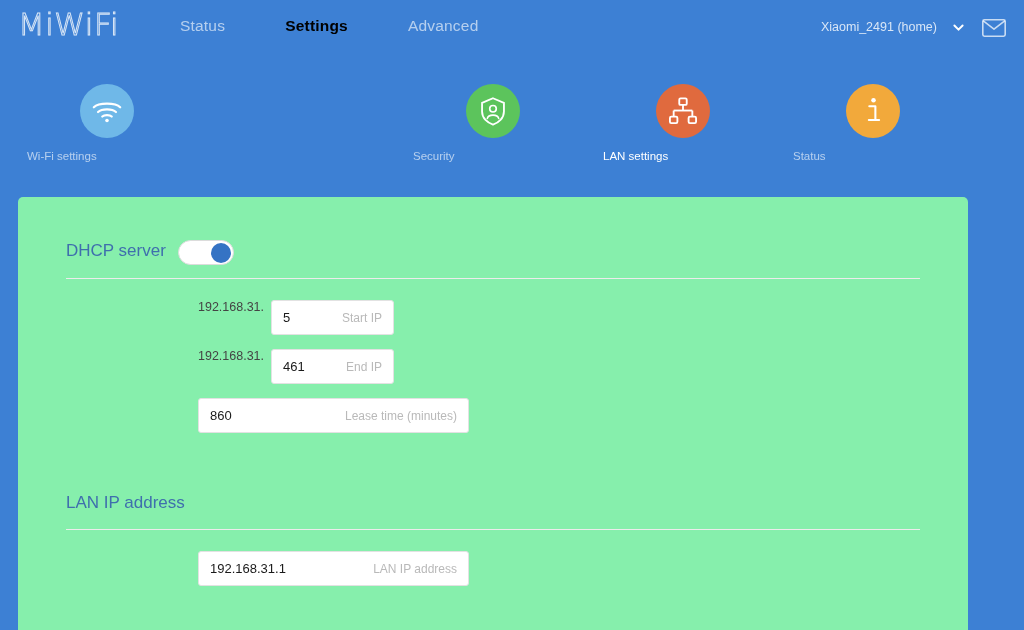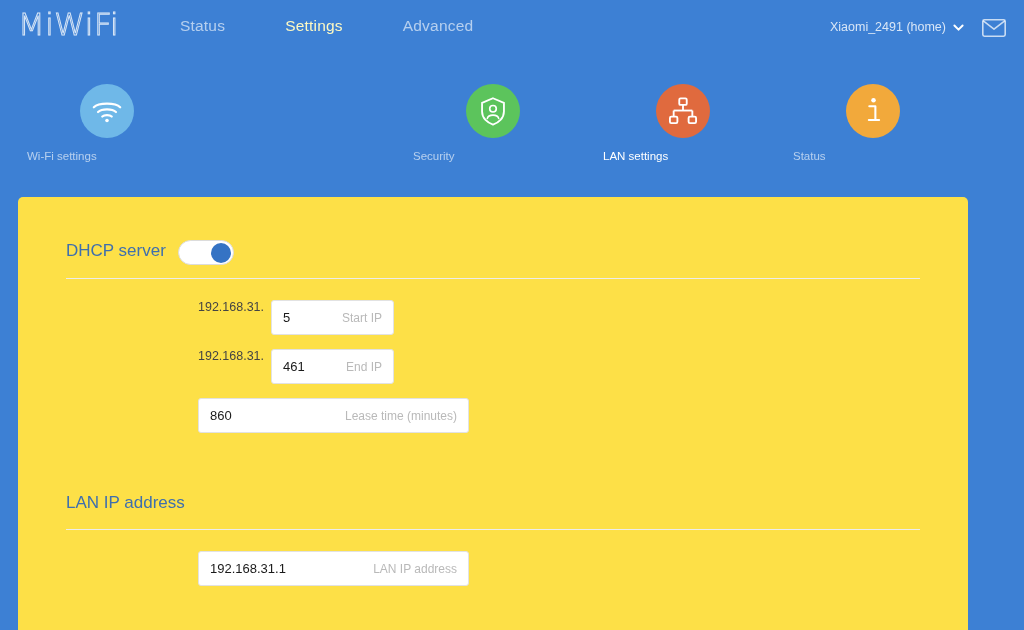--- a/index.html
+++ b/index.html
@@ -57,31 +57,31 @@
 
   .nav-item {
     font-size: 15.5px;
     color: rgba(255,255,255,0.62);
     white-space: nowrap;
     cursor: pointer;
     letter-spacing: 0.2px;
   }
 
   .nav-item.active {
-    color: #fef9c3;
-    font-weight: normal;
+    color: #000000;
+    font-weight: bold;
   }
 
   .account {
     position: absolute;
     right: 60px;
     top: 20px;
     display: flex;
     align-items: center;
-    gap: 7px;
+    gap: 16px;
     cursor: pointer;
   }
 
   .account-name {
     font-size: 12.5px;
     color: rgba(255,255,255,0.80);
     white-space: nowrap;
   }
 
   .chevron-down {
@@ -152,21 +152,21 @@
     border-bottom: 17px solid #ffffff;
   }
 
   
   .panel {
     position: absolute;
     left: 18px;
     top: 197px;
     width: 950px;
     height: 433px;
-    background: #fde047;
+    background: #86efac;
     border-radius: 5px 5px 0 0;
     overflow: hidden;
   }
 
   .section-head {
     position: absolute;
     font-size: 17px;
     color: #3f6fad;
     font-weight: normal;
     white-space: nowrap;

